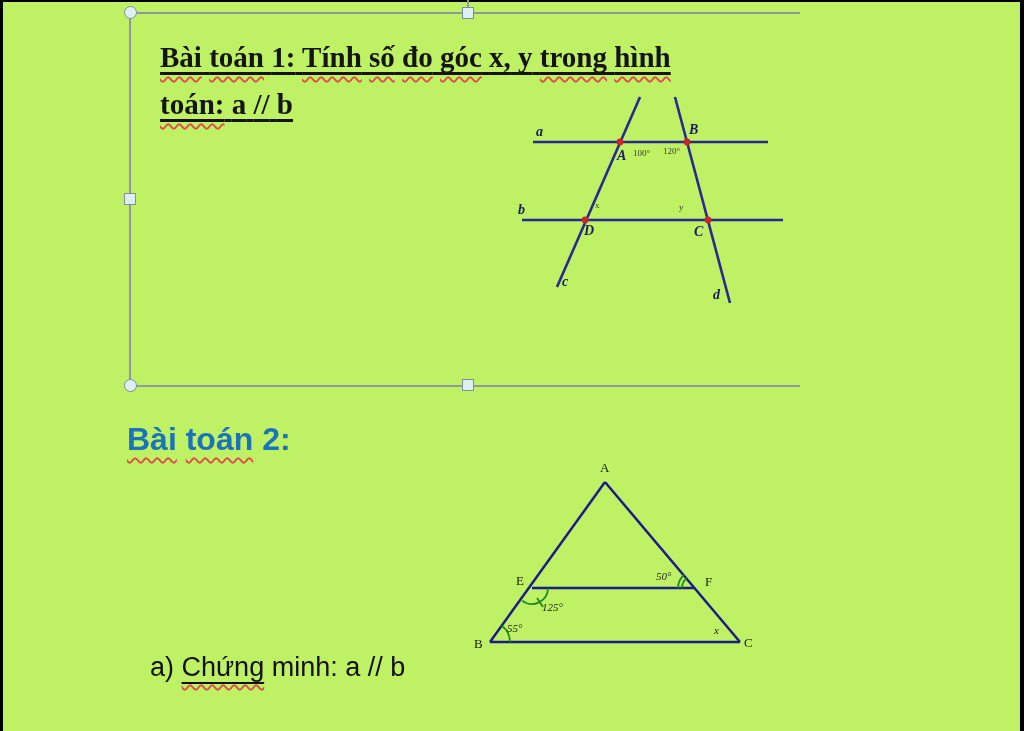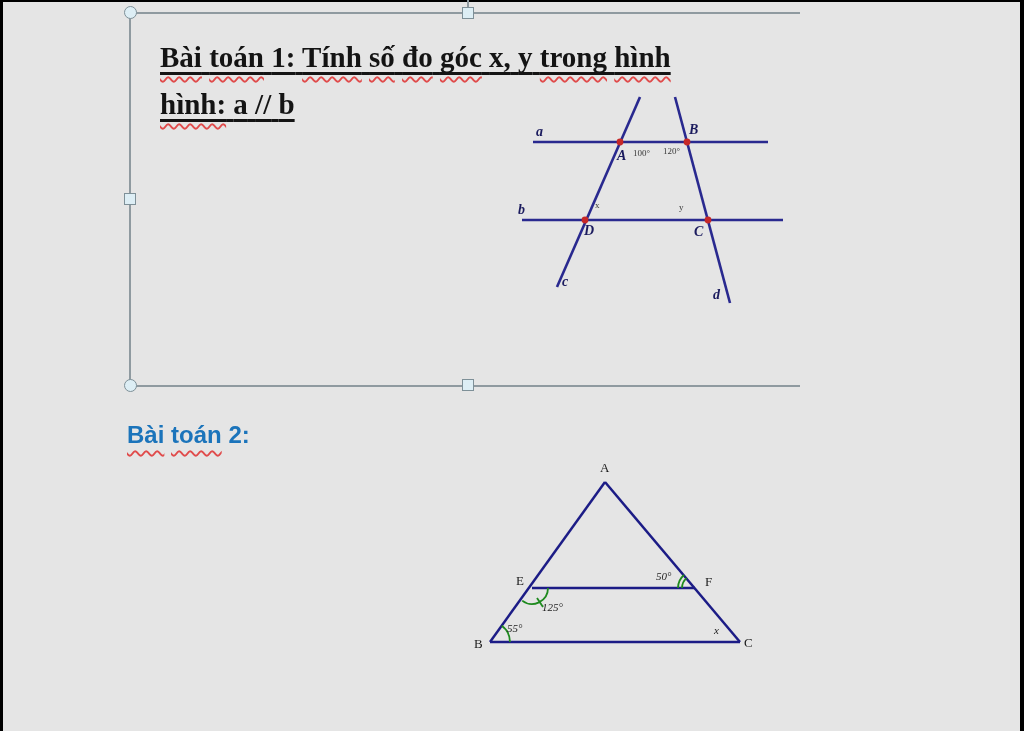--- a/index.html
+++ b/index.html
@@ -1,16 +1,16 @@
 <!DOCTYPE html>
 <html><head>
 <meta charset="utf-8">
 <style>
   html,body{margin:0;padding:0;background:#ffffff;}
-  .page{position:relative;width:1024px;height:731px;background:#e5e5e5;overflow:hidden;
+  .page{position:relative;width:1024px;height:731px;background:#bef264;overflow:hidden;
         font-family:"Liberation Sans",sans-serif;}
   .edge{position:absolute;background:#000000;}
   .edge-top{left:0;top:0;width:1024px;height:2px;}
   .edge-left{left:0;top:0;width:3px;height:731px;}
   .edge-right{right:0;top:0;width:4px;height:731px;}
 
   
   .sel{position:absolute;background:#8f9aa0;}
   .sel-top{left:131px;top:12px;width:669px;height:2px;}
   .sel-bottom{left:131px;top:385px;width:669px;height:2px;}
@@ -29,21 +29,21 @@
   .p1-title{position:absolute;left:160px;top:34px;width:600px;
             font-family:"Liberation Serif",serif;font-weight:bold;
             font-size:29px;line-height:47px;color:#141414;}
   .uline{text-decoration:underline;text-decoration-thickness:2.5px;
          text-underline-offset:5px;text-decoration-skip-ink:none;}
   .wv{text-decoration:underline;text-decoration-style:wavy;
       text-decoration-color:#e04b4b;text-decoration-thickness:2px;
       text-underline-offset:9px;text-decoration-skip-ink:none;}
 
   
-  .p2-head{position:absolute;left:127px;top:421px;font-size:24px;font-weight:bold;
+  .p2-head{position:absolute;left:127px;top:421px;font-size:32px;font-weight:bold;
            color:#1b74bb;font-family:"Liberation Sans",sans-serif;}
   .p2-head .wv{text-underline-offset:7px;}
 
   
   .item{position:absolute;left:150px;font-size:27px;color:#111111;
         font-family:"Liberation Sans",sans-serif;}
   .item-a{top:652px;}
   .item-b{top:687px;}
   .solid{text-decoration:underline;text-decoration-thickness:2px;
          text-underline-offset:6px;text-decoration-skip-ink:none;}
@@ -68,21 +68,21 @@
   <div class="sel sel-left"></div>
   <div class="sel sel-stem"></div>
   <div class="handle h-circ h-tl"></div>
   <div class="handle h-circ h-bl"></div>
   <div class="handle h-sq h-tm"></div>
   <div class="handle h-sq h-lm"></div>
   <div class="handle h-sq h-bm"></div>
 
   <div class="p1-title">
     <div class="uline"><span class="wv">Bài</span> <span class="wv">toán</span> <span>1:</span> <span class="wv">Tính</span> <span class="wv">số</span> <span class="wv">đo</span> <span class="wv">góc</span> <span>x,</span> <span>y</span> <span class="wv">trong</span> <span class="wv">hình</span></div>
-    <div class="uline"><span class="wv">hình:</span> <span>a</span> <span>//</span> <span>b</span></div>
+    <div class="uline"><span class="wv">toán:</span> <span>a</span> <span>//</span> <span>b</span></div>
   </div>
 
   <svg class="fig fig1" width="300" height="230" viewBox="0 0 300 230">
     <g stroke="#29298f" stroke-width="2.6">
       <line x1="33" y1="52" x2="268" y2="52"></line>
       <line x1="22" y1="130" x2="283" y2="130"></line>
       <line x1="140" y1="7" x2="57" y2="197"></line>
       <line x1="175" y1="7" x2="230" y2="213"></line>
     </g>
     <g fill="#c62828">
@@ -133,15 +133,16 @@
       <text x="245" y="131">F</text>
     </g>
     <g fill="#222222" font-size="11" font-style="italic">
       <text x="196" y="125">50°</text>
       <text x="82" y="156">125°</text>
       <text x="47" y="177">55°</text>
       <text x="254" y="179">x</text>
     </g>
   </svg>
 
+  <div class="item item-a"><span>a)</span> <span class="solid"><span class="wv">Chứng</span></span> <span>minh: a // b</span></div>
 
 
 </div>
 
 </body></html>

